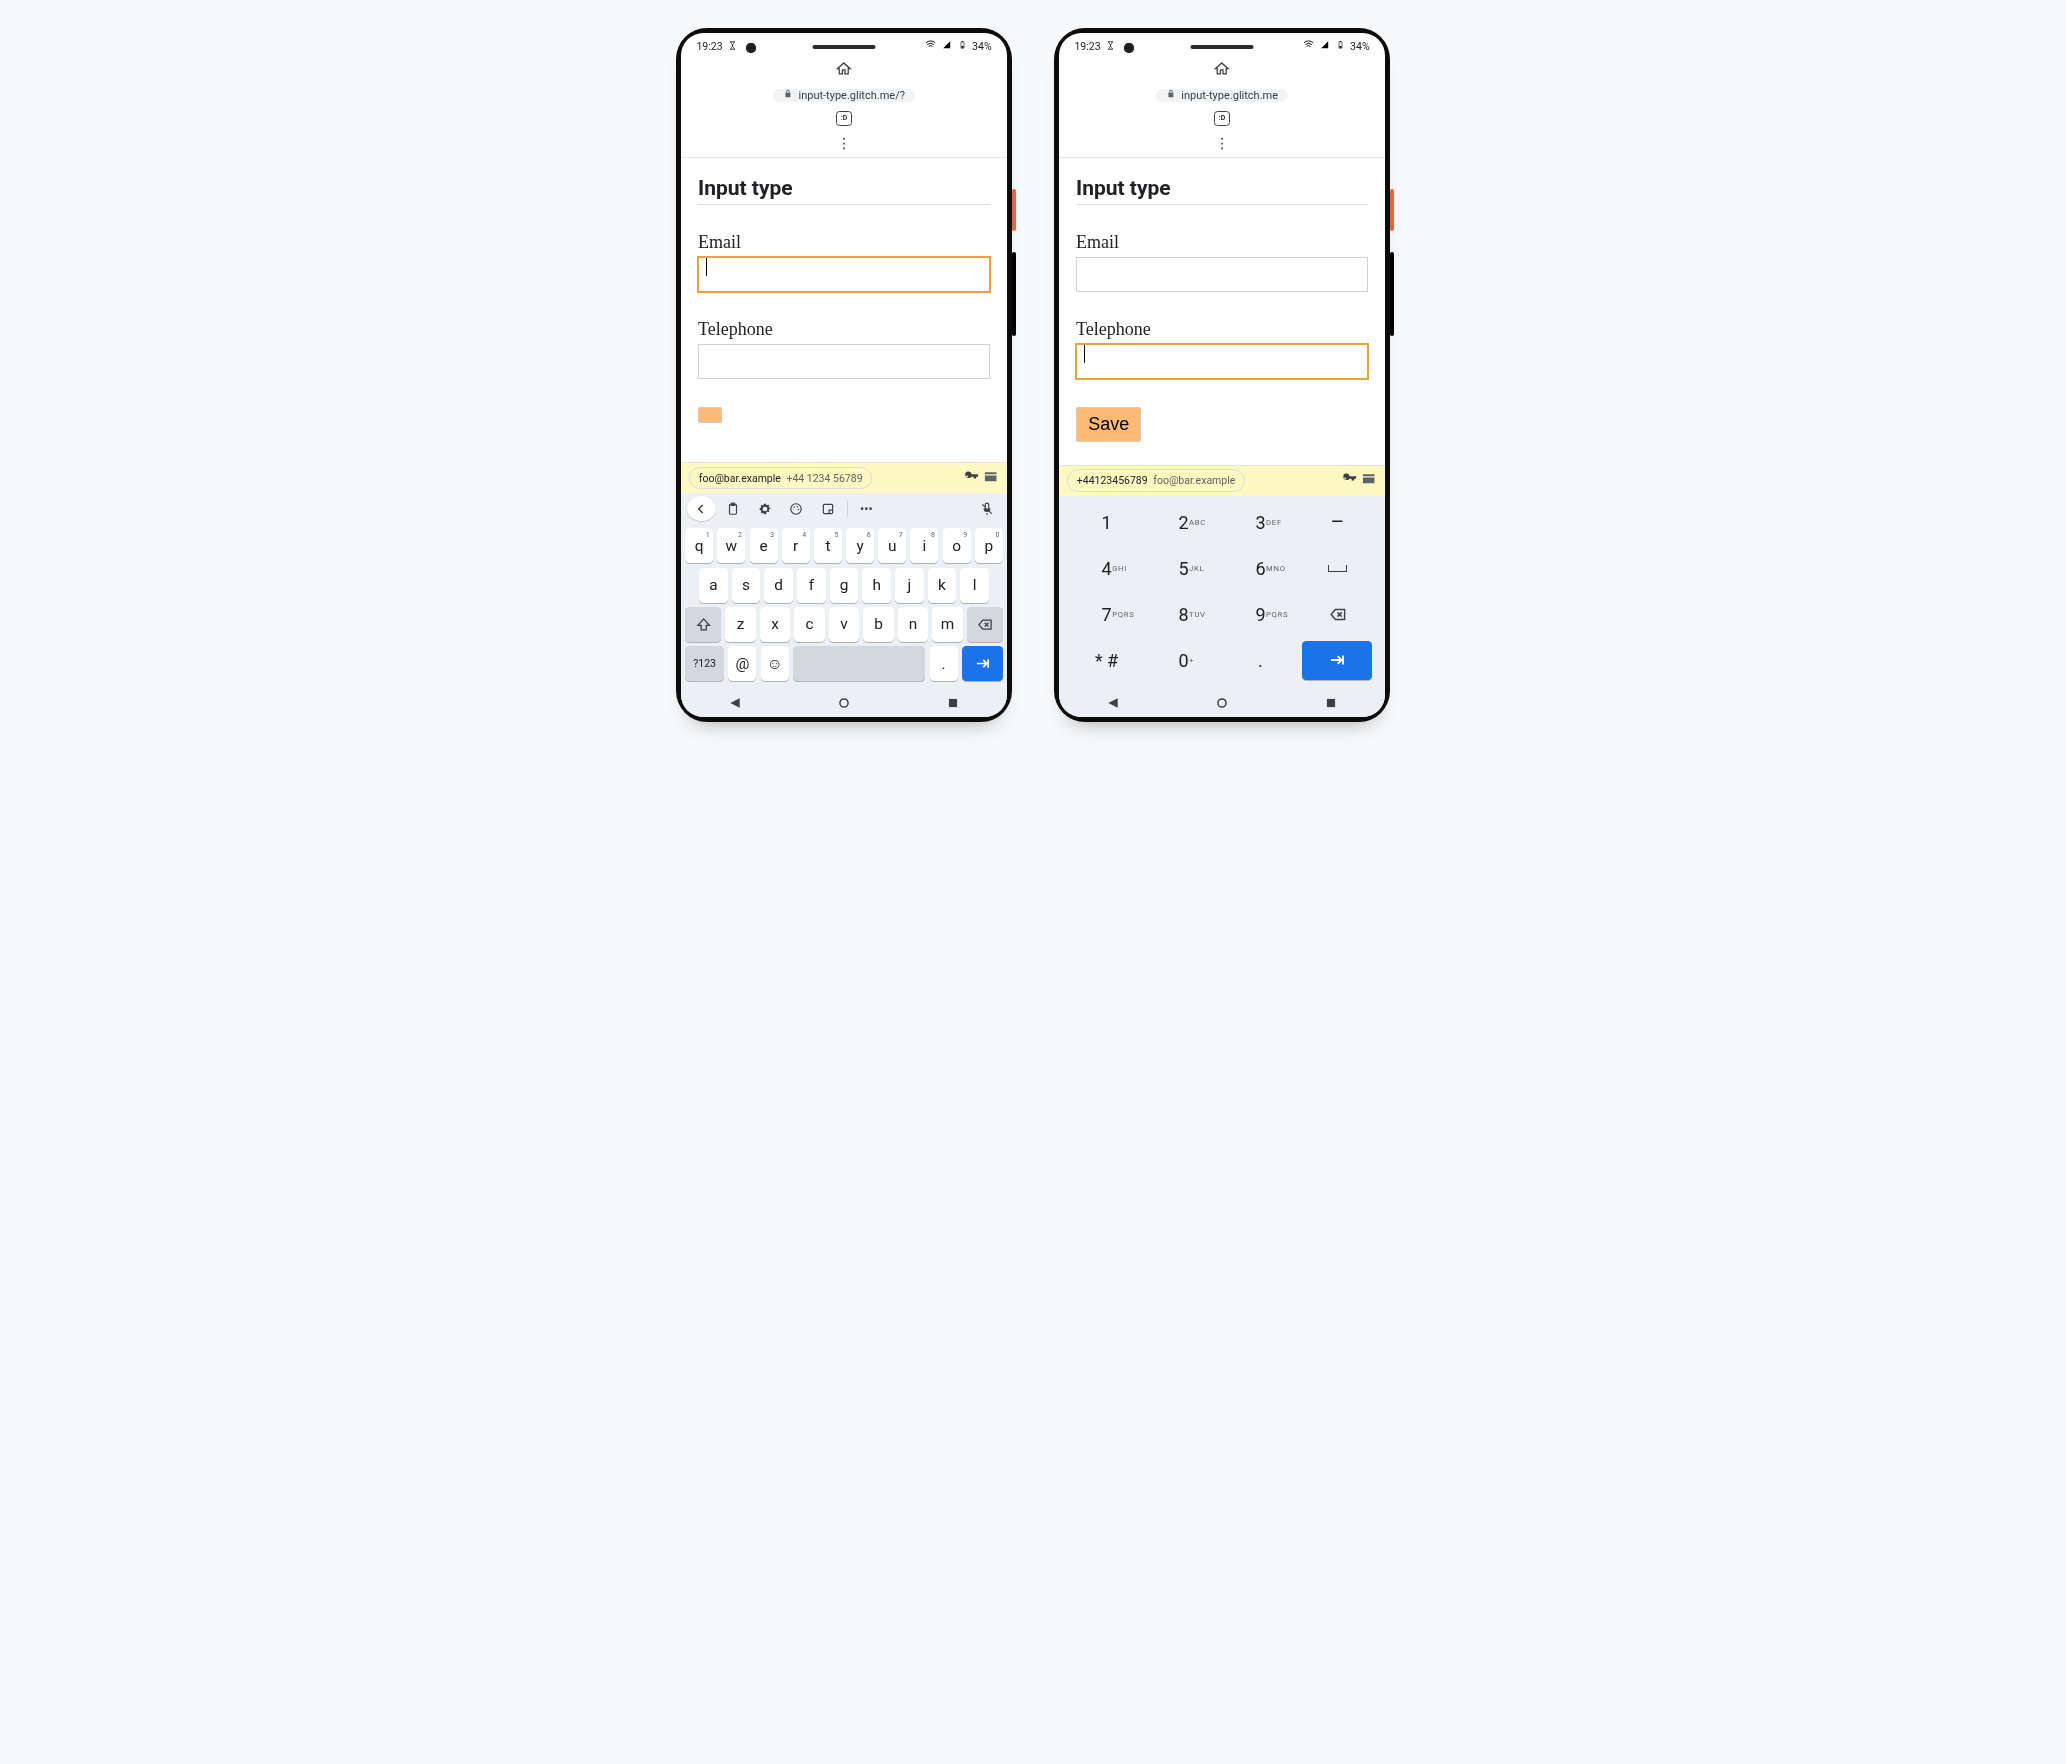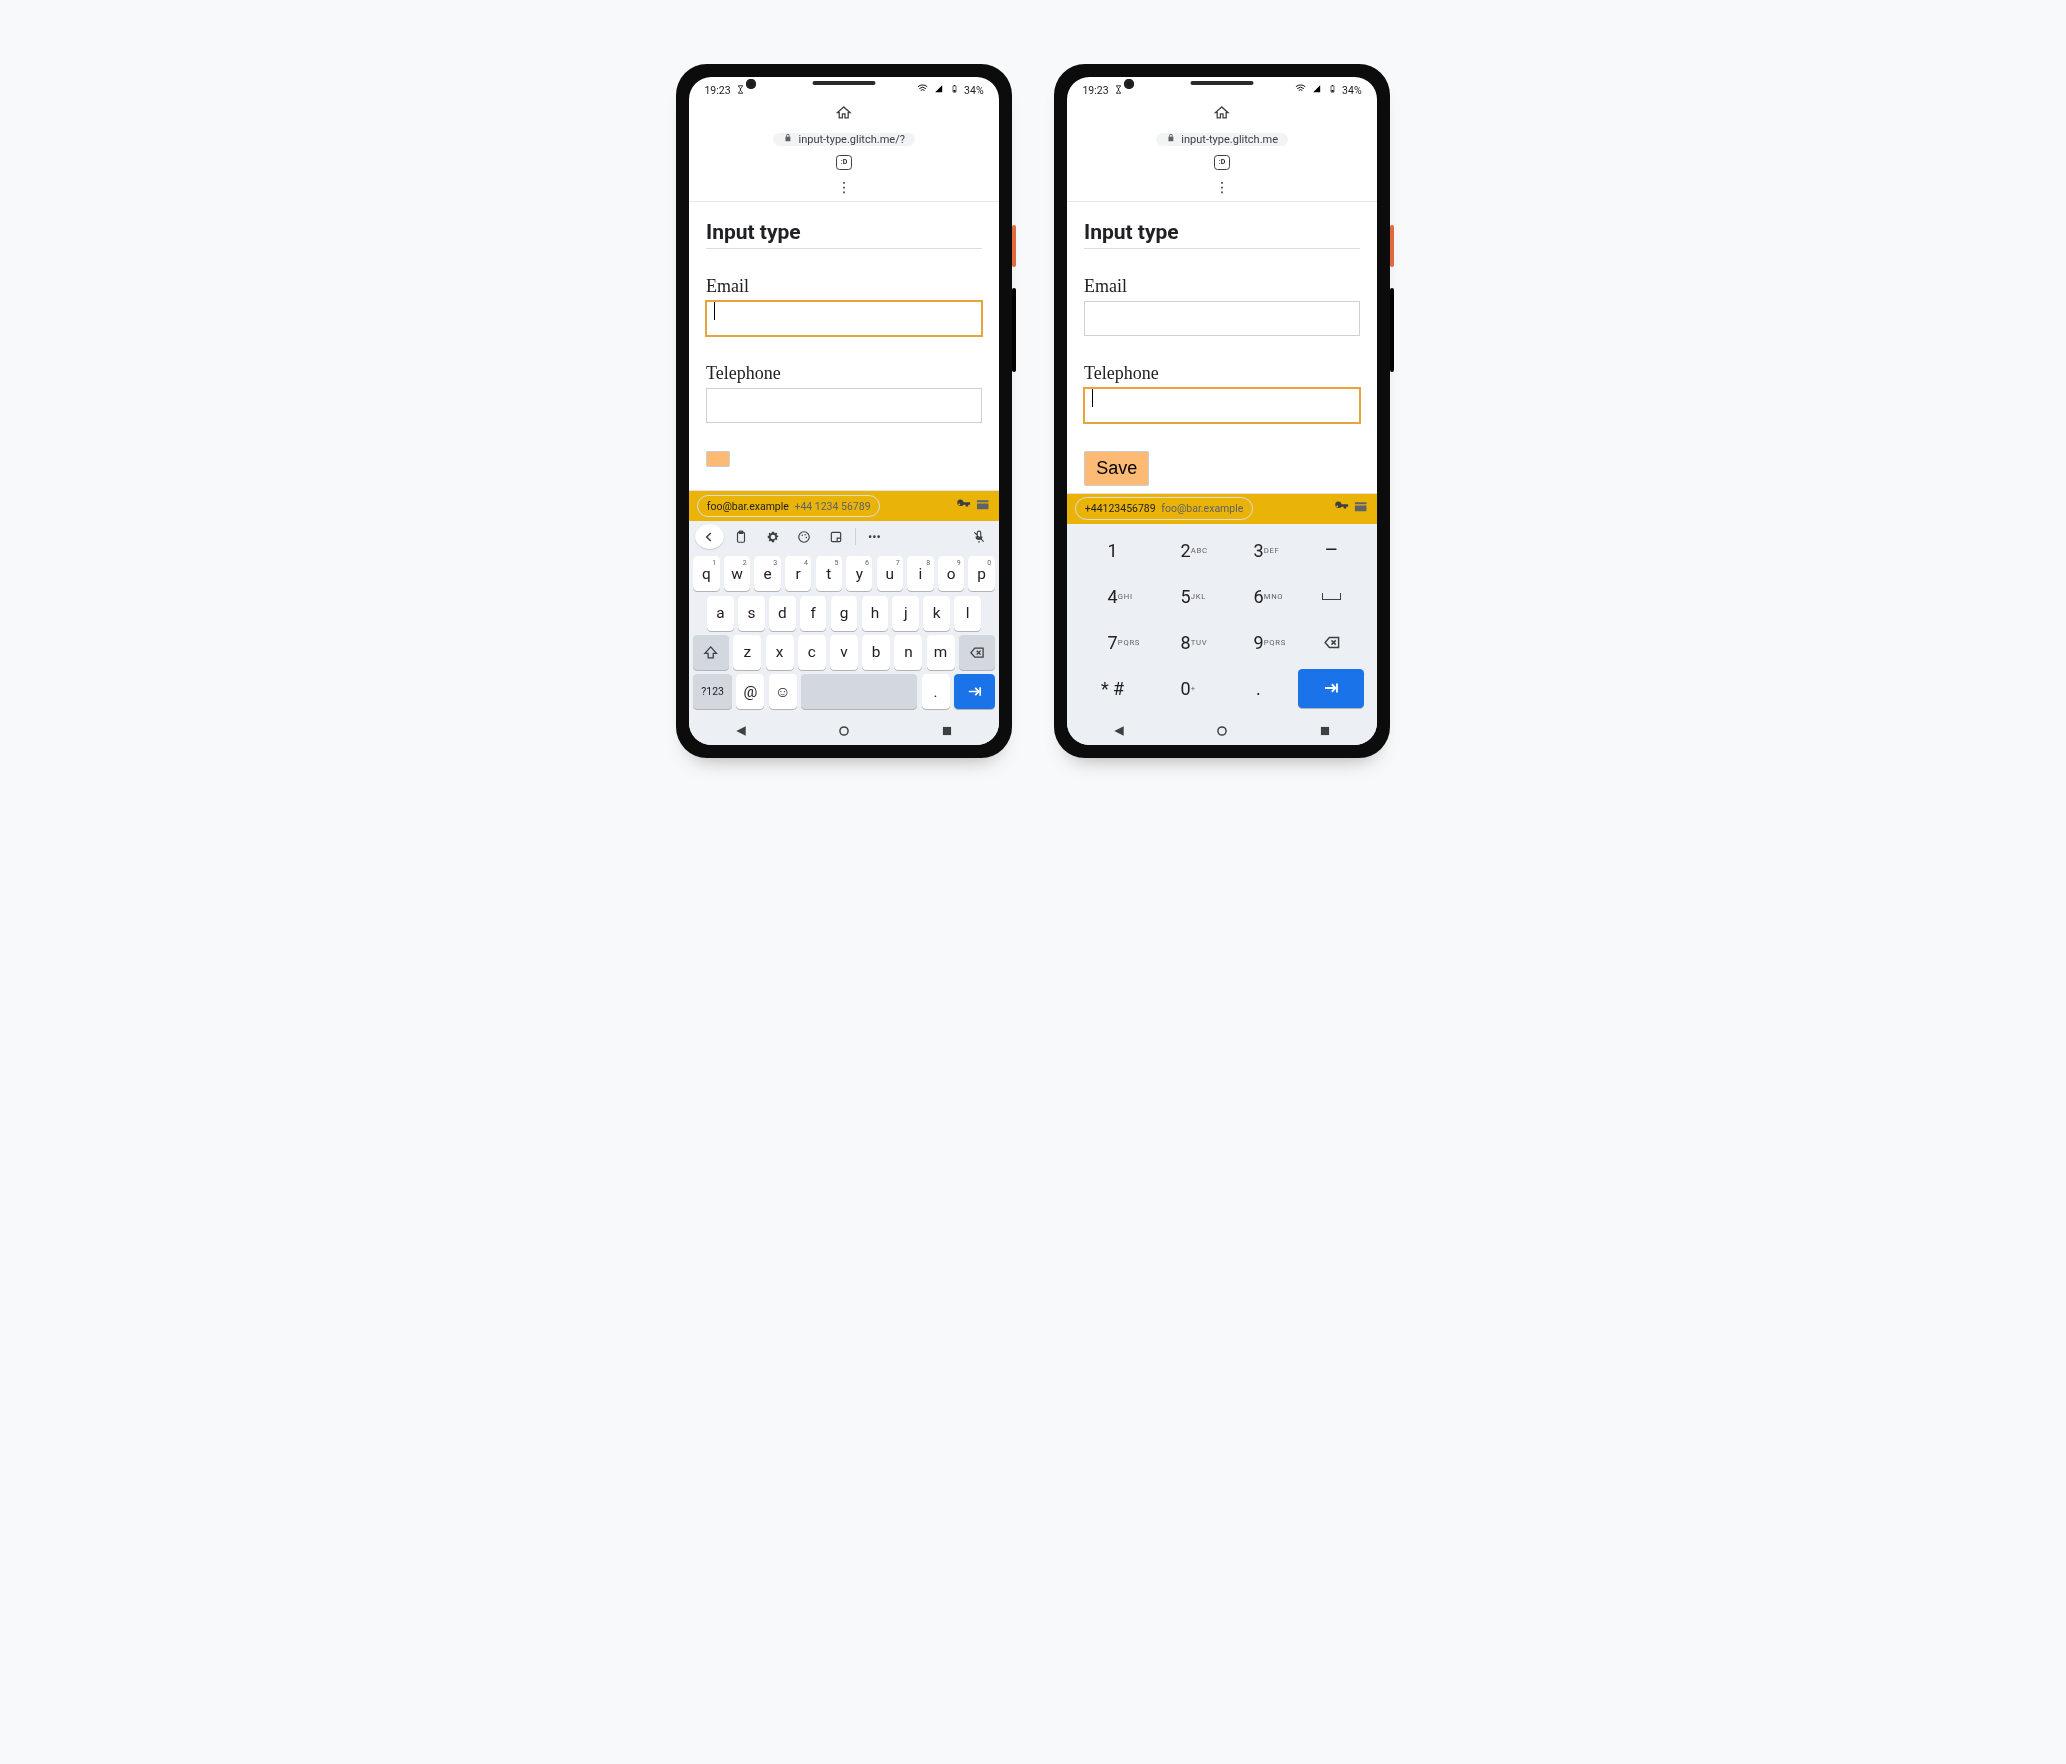--- a/index.html
+++ b/index.html
@@ -25,24 +25,23 @@
     justify-content: center;
     align-items: flex-start;
     padding: 28px 14px;
     gap: 42px;
   }
   .phone {
     width: var(--phone-w);
     height: var(--phone-h);
     background: var(--frame);
     border-radius: 31px;
-    padding: 13px;
+    padding: 5px;
     position: relative;
     box-shadow: 0 14px 21px -14px rgba(0,0,0,.35);
-    margin-top: 36px;
   }
   .phone::before { 
     content:"";
     position:absolute;
     top: 15.4px; left: 70px;
     width: 9.8px; height: 9.8px;
     background:#1a1a1a; border-radius:50%;
     box-shadow: 0 0 0 2.8px #222 inset;
   }
   .phone::after { 
@@ -120,21 +119,21 @@
   }
   @keyframes blink{50%{opacity:0}}
   .save-btn{
     margin-top:28px; padding:5.6px 11.2px; font-size:18px;
     background:#fdba74; border:0.7px solid #ccc; border-radius:1.4px;text-align:center;
   }
   .save-btn.cut{ position:relative; overflow:hidden; height:15.4px; padding-top:0; padding-bottom:0;}
 
   
   .suggest {
-    height:31px; background:#eab308;
+    height:31px; background:#fef9c3;
     border-top:0.7px solid #e3e3e3;
     display:flex; align-items:center; gap:4px;
     padding:0 8.4px;
   }
   .pill{
     border:0.7px solid #dadce0; border-radius:14px;
     height:22.4px; display:flex; align-items:center; padding:0 8.4px;
     font-size:10.5px; gap:5.6px; color:#202124;
   }
   .pill .sub{ color:#5f6368; }

